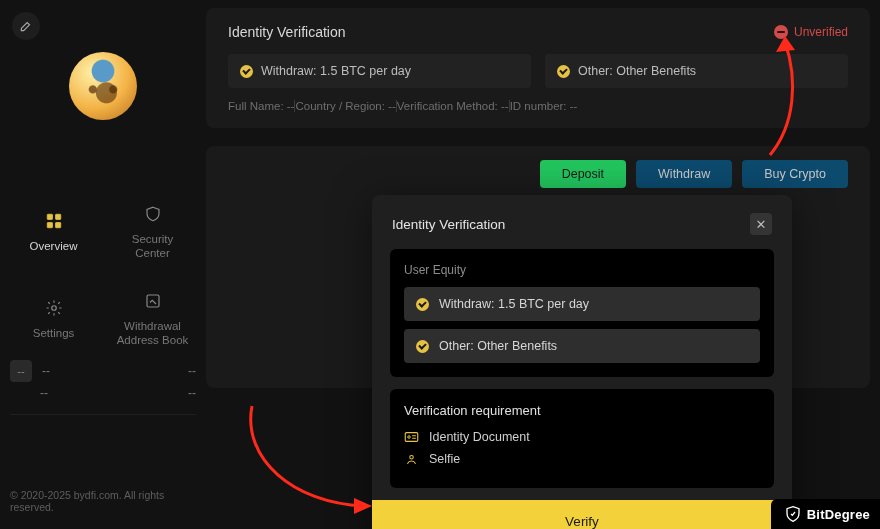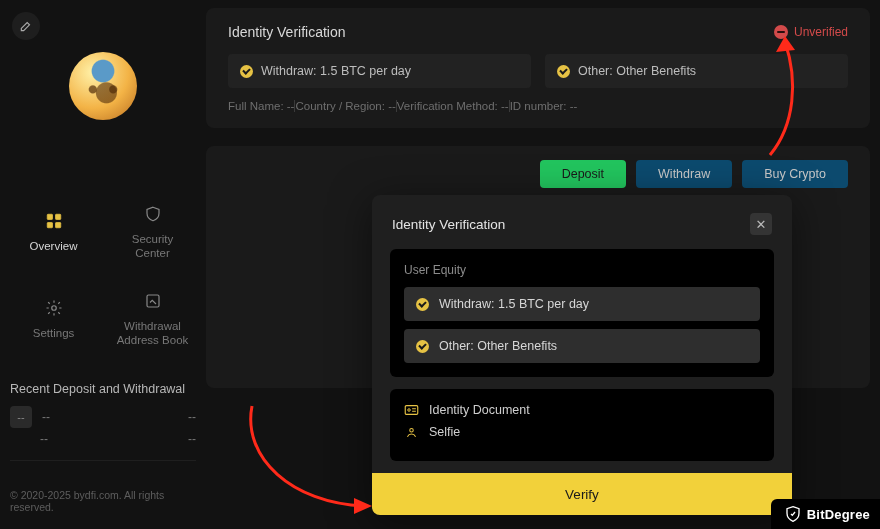--- a/index.html
+++ b/index.html
@@ -119,21 +119,20 @@
         <span class="nav-icon">
           <svg width="18" height="18" viewBox="0 0 24 24">
               <rect x="4" y="4" width="16" height="16" rx="2" stroke-width="1.6"></rect>
               <path d="M8 14l3-3 5 5" stroke-width="1.6"></path>
             </svg>
         </span>
         <span>Withdrawal Address Book</span>
       </div>
     </div>
 
-    <div class="recent-title">Recent Deposit and Withdrawal</div>
     <div class="recent-row">
       <div class="recent-box">--</div>
       <span>--</span>
       <span class="spacer"></span>
       <span>--</span>
     </div>
     <div class="recent-row" style="padding-left:32px;">
       <span>--</span>
       <span class="spacer"></span>
       <span>--</span>
@@ -194,20 +193,21 @@
     <div class="pill">
       <span class="check-dot"></span>
       <span>Withdraw: 1.5 BTC per day</span>
     </div>
     <div class="pill">
       <span class="check-dot"></span>
       <span>Other: Other Benefits</span>
     </div>
   </div>
   <div class="modal-section">
+    <div class="sec-title">Verification requirement</div>
     <div class="req-row">
       <span class="req-icon">
         <svg width="15" height="14" viewBox="0 0 24 20">
             <rect x="2" y="3" width="20" height="14" rx="2" stroke-width="1.8"></rect>
             <circle cx="8" cy="10" r="2" stroke-width="1.6"></circle>
             <path d="M13 8h6M13 12h6" stroke-width="1.6"></path>
           </svg>
       </span>
       <span>Identity Document</span>
     </div>

